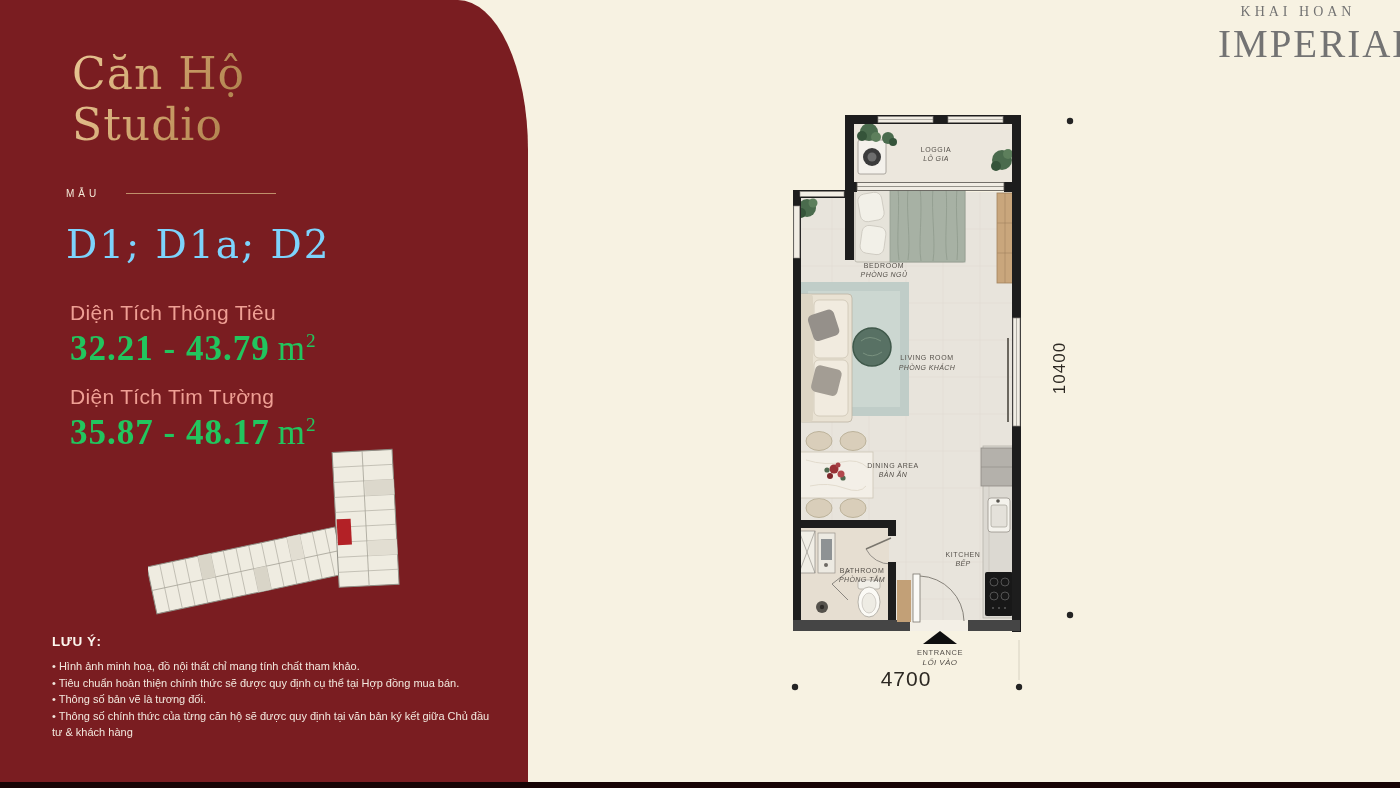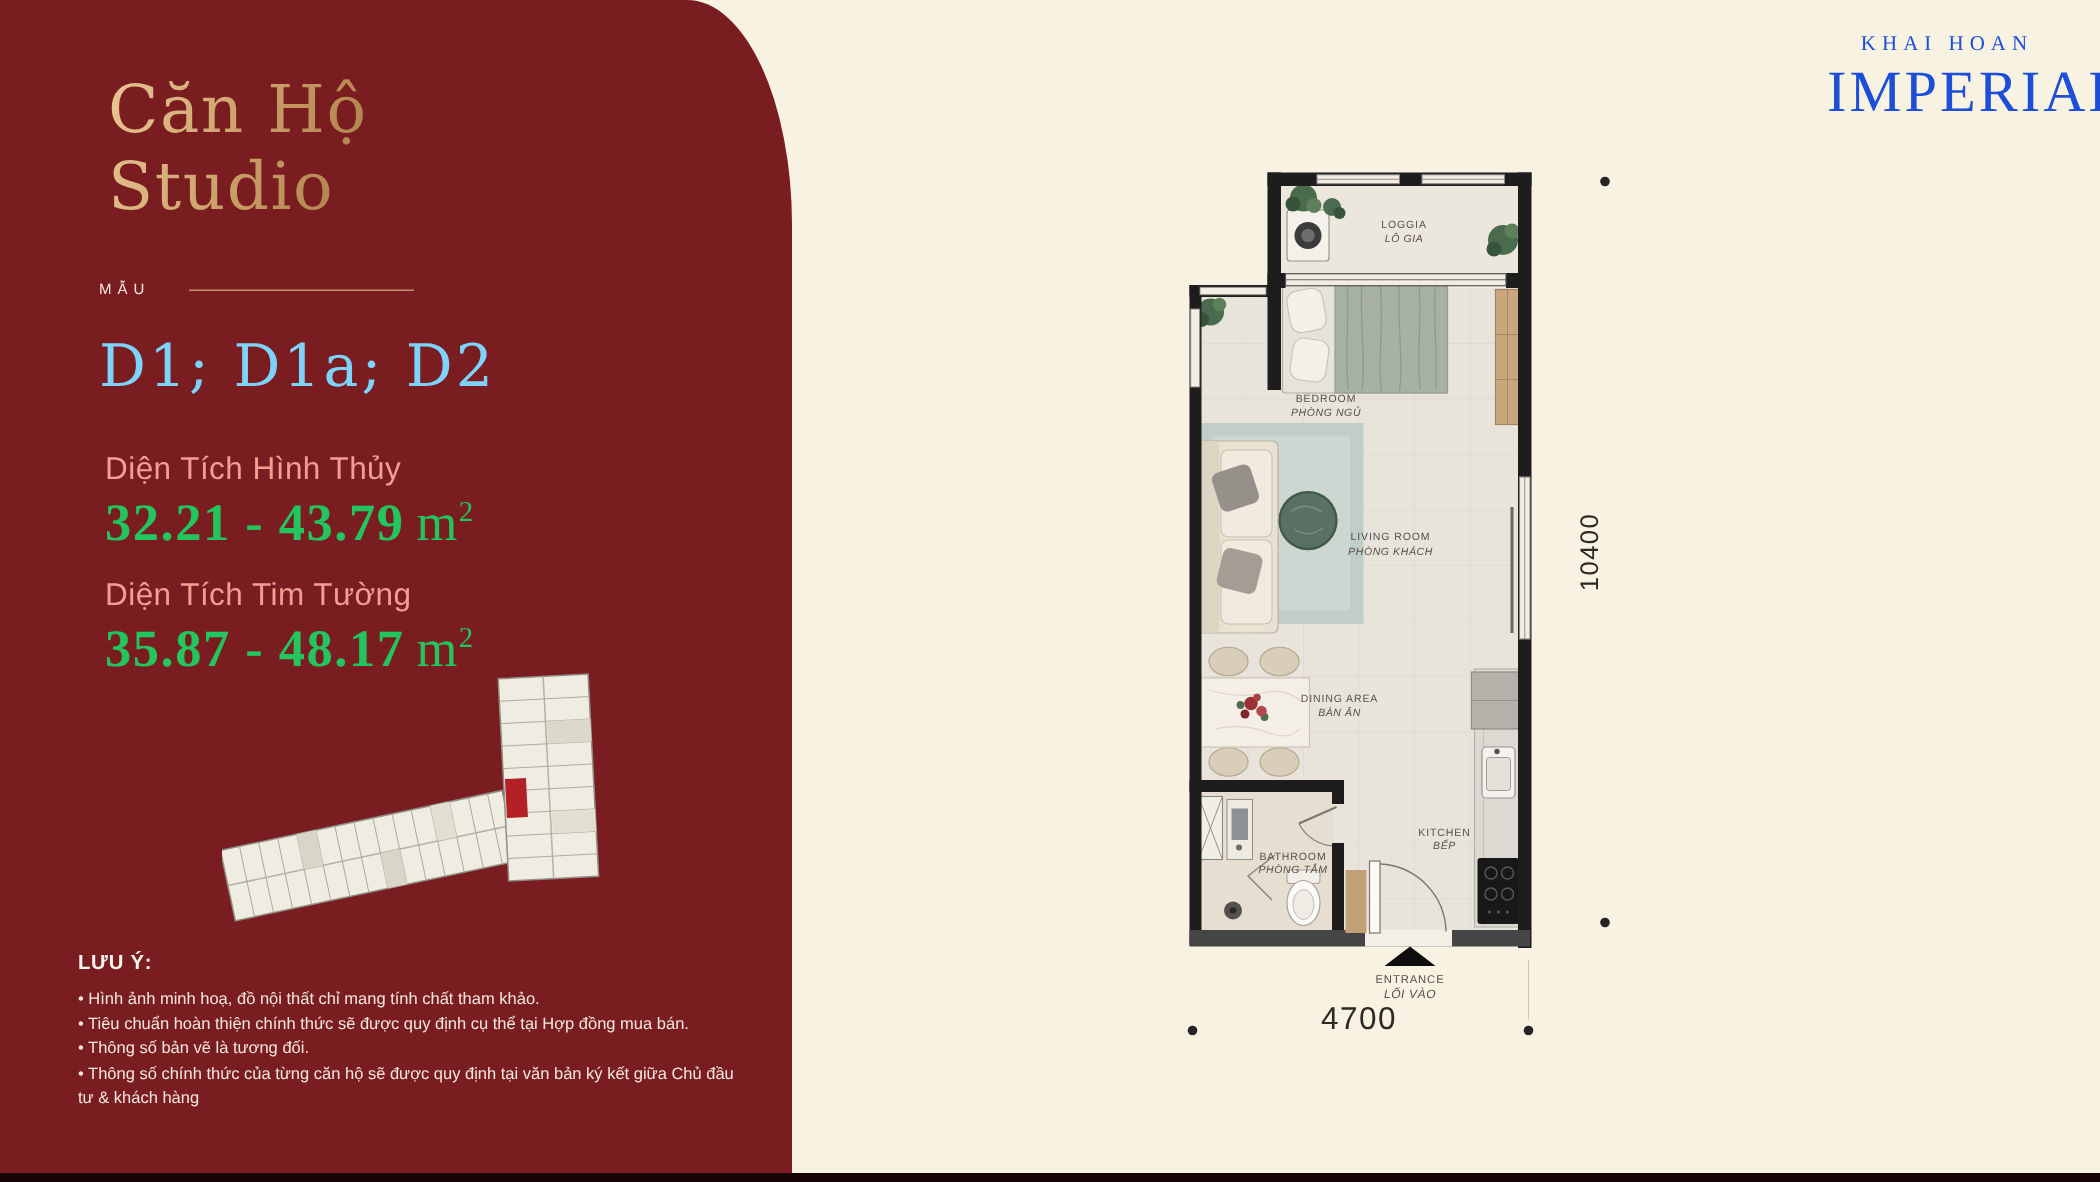--- a/index.html
+++ b/index.html
@@ -47,21 +47,21 @@
   .area-value sup { font-size:.55em; font-weight:400; }
 
   .locator { position:absolute; top:446px; left:148px; width:255px; height:170px; }
 
   .notes { position:absolute; top:634px; left:52px; width:438px; color:#f2e8de; }
   .notes-title { font-size:13.5px; font-weight:bold; color:#fdf6ee; letter-spacing:.5px; }
   .notes ul { list-style:none; margin-top:9px; }
   .notes li { font-size:11px; line-height:1.5; }
 
   
-  .brand { position:absolute; top:22px; right:22px; width:160px; text-align:center; color:#1d4ed8; }
+  .brand { position:absolute; top:4px; right:22px; width:160px; text-align:center; color:#737373; }
   .brand-top {
     font-family:"Liberation Serif","DejaVu Serif",serif;
     font-size:14px; letter-spacing:4px;
   }
   .brand-main {
     font-family:"Liberation Serif","DejaVu Serif",serif;
     font-size:39px; letter-spacing:2px; margin-top:1px;
   }
 
   
@@ -84,21 +84,21 @@
     <h1 class="apt-title"><span>Căn Hộ</span><br><span>Studio</span></h1>
 
     <div class="model-row">
       <span class="model-label">MẪU</span>
       <span class="model-divider"></span>
     </div>
 
     <div class="model-codes">D1; D1a; D2</div>
 
     <div class="area-block area-net">
-      <div class="area-label">Diện Tích Hình Thủy</div>
+      <div class="area-label">Diện Tích Thông Tiêu</div>
       <div class="area-value"><span>32.21 - 43.79</span><span class="unit">m</span><sup>2</sup></div>
     </div>
 
     <div class="area-block area-gross">
       <div class="area-label">Diện Tích Tim Tường</div>
       <div class="area-value"><span>35.87 - 48.17</span><span class="unit">m</span><sup>2</sup></div>
     </div>
 
     <svg class="locator" viewBox="0 0 255 170">
       <g transform="rotate(-12 100 125)">

